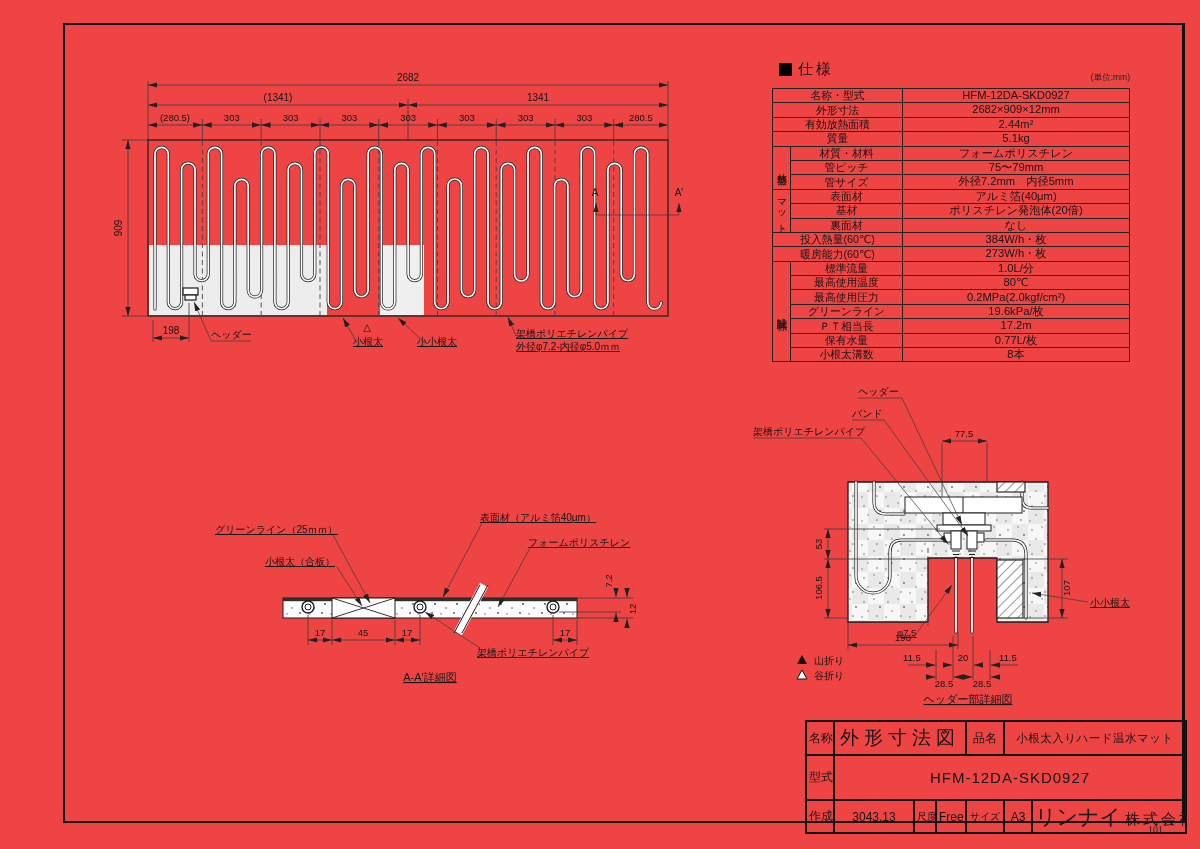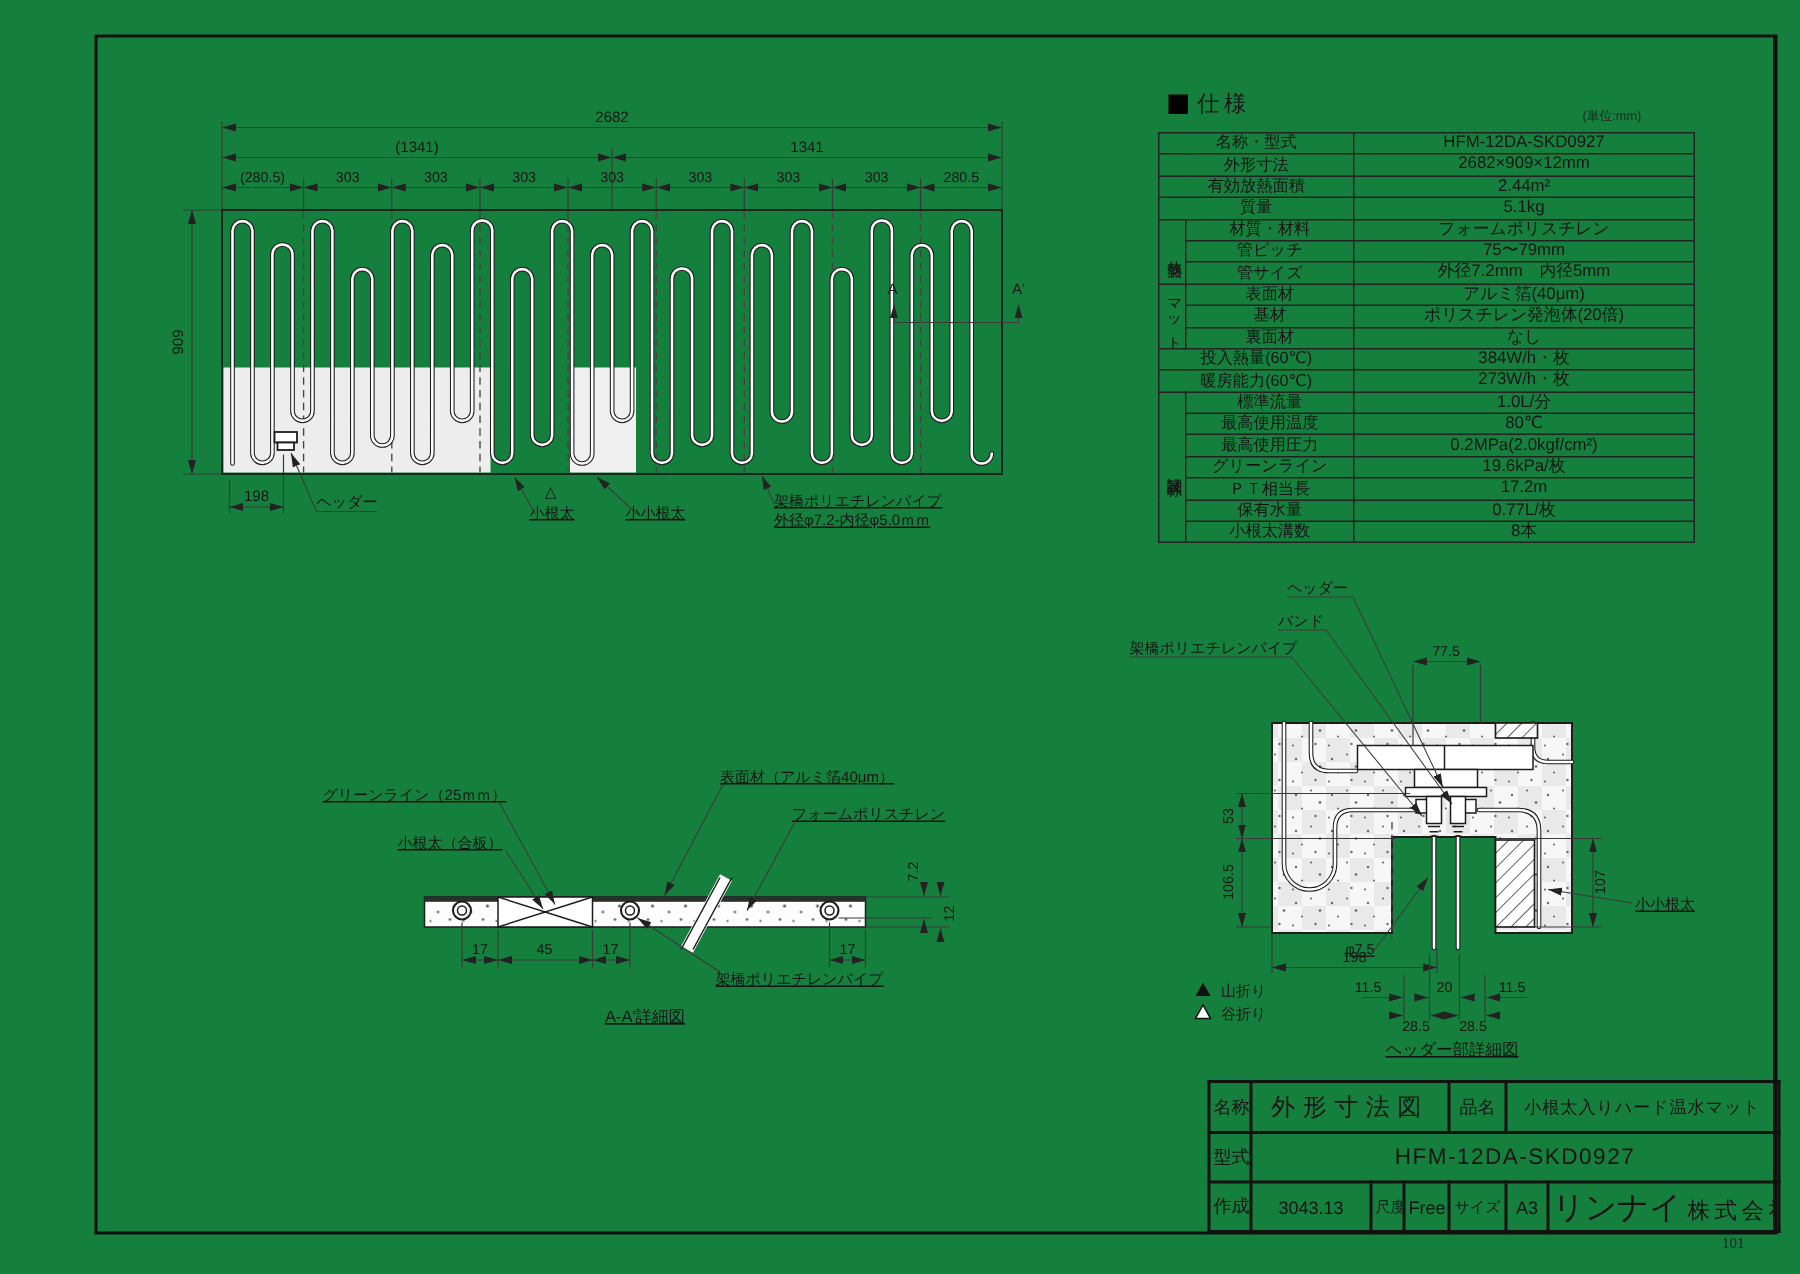--- a/index.html
+++ b/index.html
@@ -1,16 +1,16 @@
 <!DOCTYPE html>
 <html><head>
 <meta charset="utf-8">
 <style>
   html,body{margin:0;padding:0;background:#fff;}
-  #sheet{position:relative;width:1200px;height:849px;background:#15803d;overflow:hidden;
+  #sheet{position:relative;width:1200px;height:849px;background:#ef4444;overflow:hidden;
          font-family:"Liberation Sans","DejaVu Sans",sans-serif;color:#141414;}
   #frame{position:absolute;left:63px;top:23px;width:1117px;height:796px;
          border:2px solid #111;border-right-width:3px;}
   svg{position:absolute;overflow:visible;font-family:"Liberation Sans","DejaVu Sans",sans-serif;}
   svg text{fill:#141414;}
   .dim{stroke:#3a3a3a;stroke-width:0.8;fill:none;}
   .thin{stroke:#3a3a3a;stroke-width:0.7;fill:none;}
   .draw{stroke:#1c1c1c;stroke-width:1.2;fill:none;}
   .dash{stroke:#444;stroke-width:0.9;fill:none;stroke-dasharray:5 3.5;}
   .pipebg{stroke:#1b1b1b;stroke-width:3.1;fill:none;stroke-linecap:round;stroke-linejoin:round;}
@@ -22,28 +22,28 @@
   #spec{border-collapse:collapse;table-layout:fixed;width:357px;}
   #spec td{border:1px solid #222;height:13.4px;padding:0 17px;text-align:center;
            font-size:11px;line-height:1;overflow:hidden;white-space:nowrap;}
   #spec td.nm{font-size:10.8px;}
   #spec td.vl{font-size:11.2px;}
   #spec td.grp{writing-mode:vertical-rl;text-orientation:upright;font-size:10px;
                letter-spacing:1px;width:18px;padding:0;}
   #spechead{position:absolute;left:779px;top:60px;font-size:15px;letter-spacing:3px;
             font-weight:normal;display:flex;align-items:center;gap:6px;}
   #spechead .sq{width:13px;height:13px;background:#000;display:inline-block;}
-  #unitnote{position:absolute;left:1055px;top:72px;width:75px;text-align:left;font-size:8.5px;color:#222;}
+  #unitnote{position:absolute;left:1055px;top:72px;width:75px;text-align:right;font-size:8.5px;color:#222;}
   
   #tblock{position:absolute;left:805px;top:720px;}
   #tb{border-collapse:collapse;table-layout:fixed;width:380px;}
   #tb td{border:2px solid #111;padding:0 2px;text-align:center;white-space:nowrap;
          overflow:hidden;font-size:12px;height:31px;}
   #tb .lbl{font-size:12px;}
-  #tb .big{font-size:16px;letter-spacing:5px;}
+  #tb .big{font-size:19px;letter-spacing:5px;}
   #tb .prod{font-size:11.5px;letter-spacing:0.5px;}
   #tb .model{font-size:15px;letter-spacing:1px;}
   #tb .co{font-size:15px;letter-spacing:3px;text-align:center;}
   #tb .co b{font-size:21px;font-weight:400;letter-spacing:0;margin-right:4px;}
   #pagenum{position:absolute;left:1148px;top:824px;font-size:10px;color:#222;font-family:Liberation Serif, serif;}
 </style>
 </head>
 <body>
 
 <div id="sheet">
@@ -483,21 +483,21 @@
           <col style="width:28px">
           <col style="width:154px">
       </colgroup>
       <tbody>
           <tr style="height:34px">
         <td class="lbl">名称</td>
         <td class="big" colspan="3">外形寸法図</td>
         <td class="lbl">品名</td>
         <td class="prod" colspan="2">小根太入りハード温水マット</td>
       </tr>
-      <tr style="height:33px">
+      <tr style="height:45px">
         <td class="lbl">型式</td>
         <td class="model" colspan="6">HFM-12DA-SKD0927</td>
       </tr>
       <tr style="height:33px">
         <td class="lbl">作成</td>
         <td>3043.13</td>
         <td class="lbl" style="font-size:10px">尺度</td>
         <td>Free</td>
         <td class="lbl" style="font-size:10px">サイズ</td>
         <td>A3</td>

